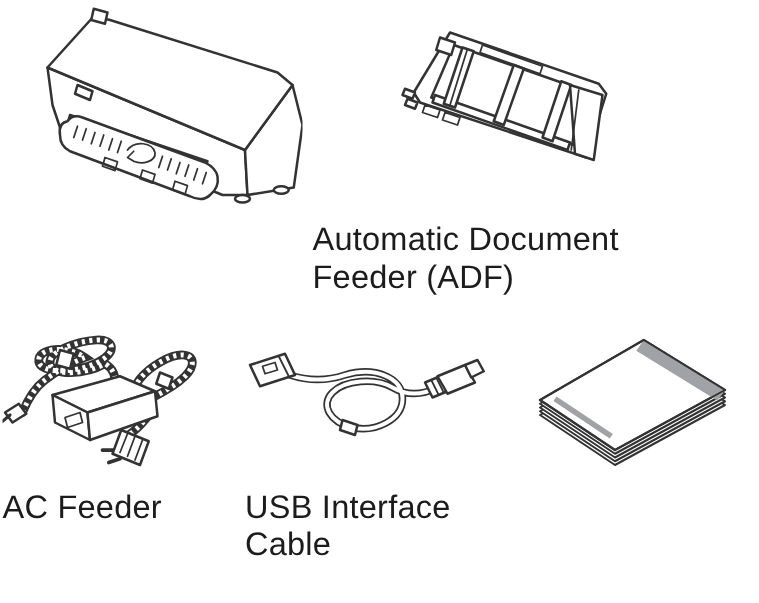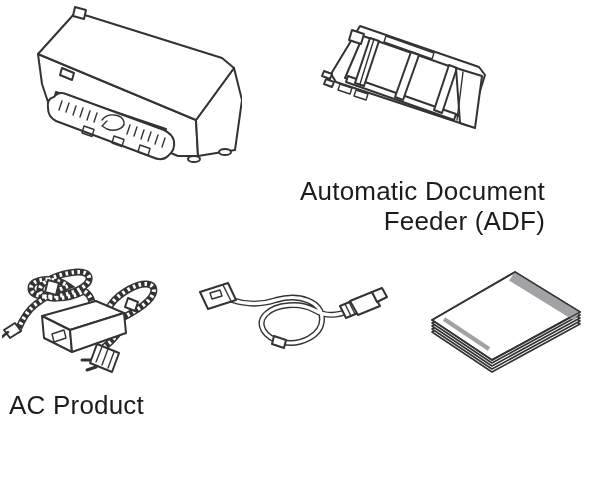--- a/index.html
+++ b/index.html
@@ -9,21 +9,21 @@
     background:#ffffff;
     overflow:hidden;
     font-family:"Liberation Sans", sans-serif;
   }
   .illus{position:absolute;}
   .label{
     position:absolute;
     font-size:26px;
     line-height:30px;
     color:#1c1c1c;
-    text-align:right;
+    text-align:left;
     white-space:pre-line;
     letter-spacing:0.2px;
   }
   
   .ln{fill:#ffffff;stroke:#333333;stroke-width:2;stroke-linejoin:round;stroke-linecap:round;}
   .ln-thin{fill:none;stroke:#333333;stroke-width:1.4;stroke-linejoin:round;stroke-linecap:round;}
   .cord-base{fill:none;stroke:#333333;stroke-width:7;stroke-linecap:round;}
   .cord-band{fill:none;stroke:#ffffff;stroke-width:4;stroke-linecap:butt;stroke-dasharray:2.5 3.5;}
   .tube-base{fill:none;stroke:#333333;stroke-width:6;stroke-linecap:round;}
   .tube-core{fill:none;stroke:#ffffff;stroke-width:3.2;stroke-linecap:round;}
@@ -136,17 +136,19 @@
       <path class="ln" d="M89,10 L154,50 L66,98 L6,58 Z"></path>
       <path class="gray" d="M89,10 L154,50 L148,58.5 L83,18.5 Z"></path>
       <path class="ln-thin" d="M89,10 L154,50 L66,98 L6,58 Z" style="fill:none"></path>
       <path class="gray-line" d="M18,57 L63,87"></path>
     </g>
   </svg>
 
   <div class="label" style="left:250px;top:176px;width:295px;">Automatic Document
 Feeder (ADF)</div>
 
-  <div class="label" style="left:2px;top:390px;width:142px;">AC Product</div>
+  <div class="label" style="left:2px;top:390px;width:142px;">AC Feeder</div>
 
+  <div class="label" style="left:196px;top:390px;width:180px;">USB Interface
+Cable</div>
 
 
 </div>
 
 </body></html>

